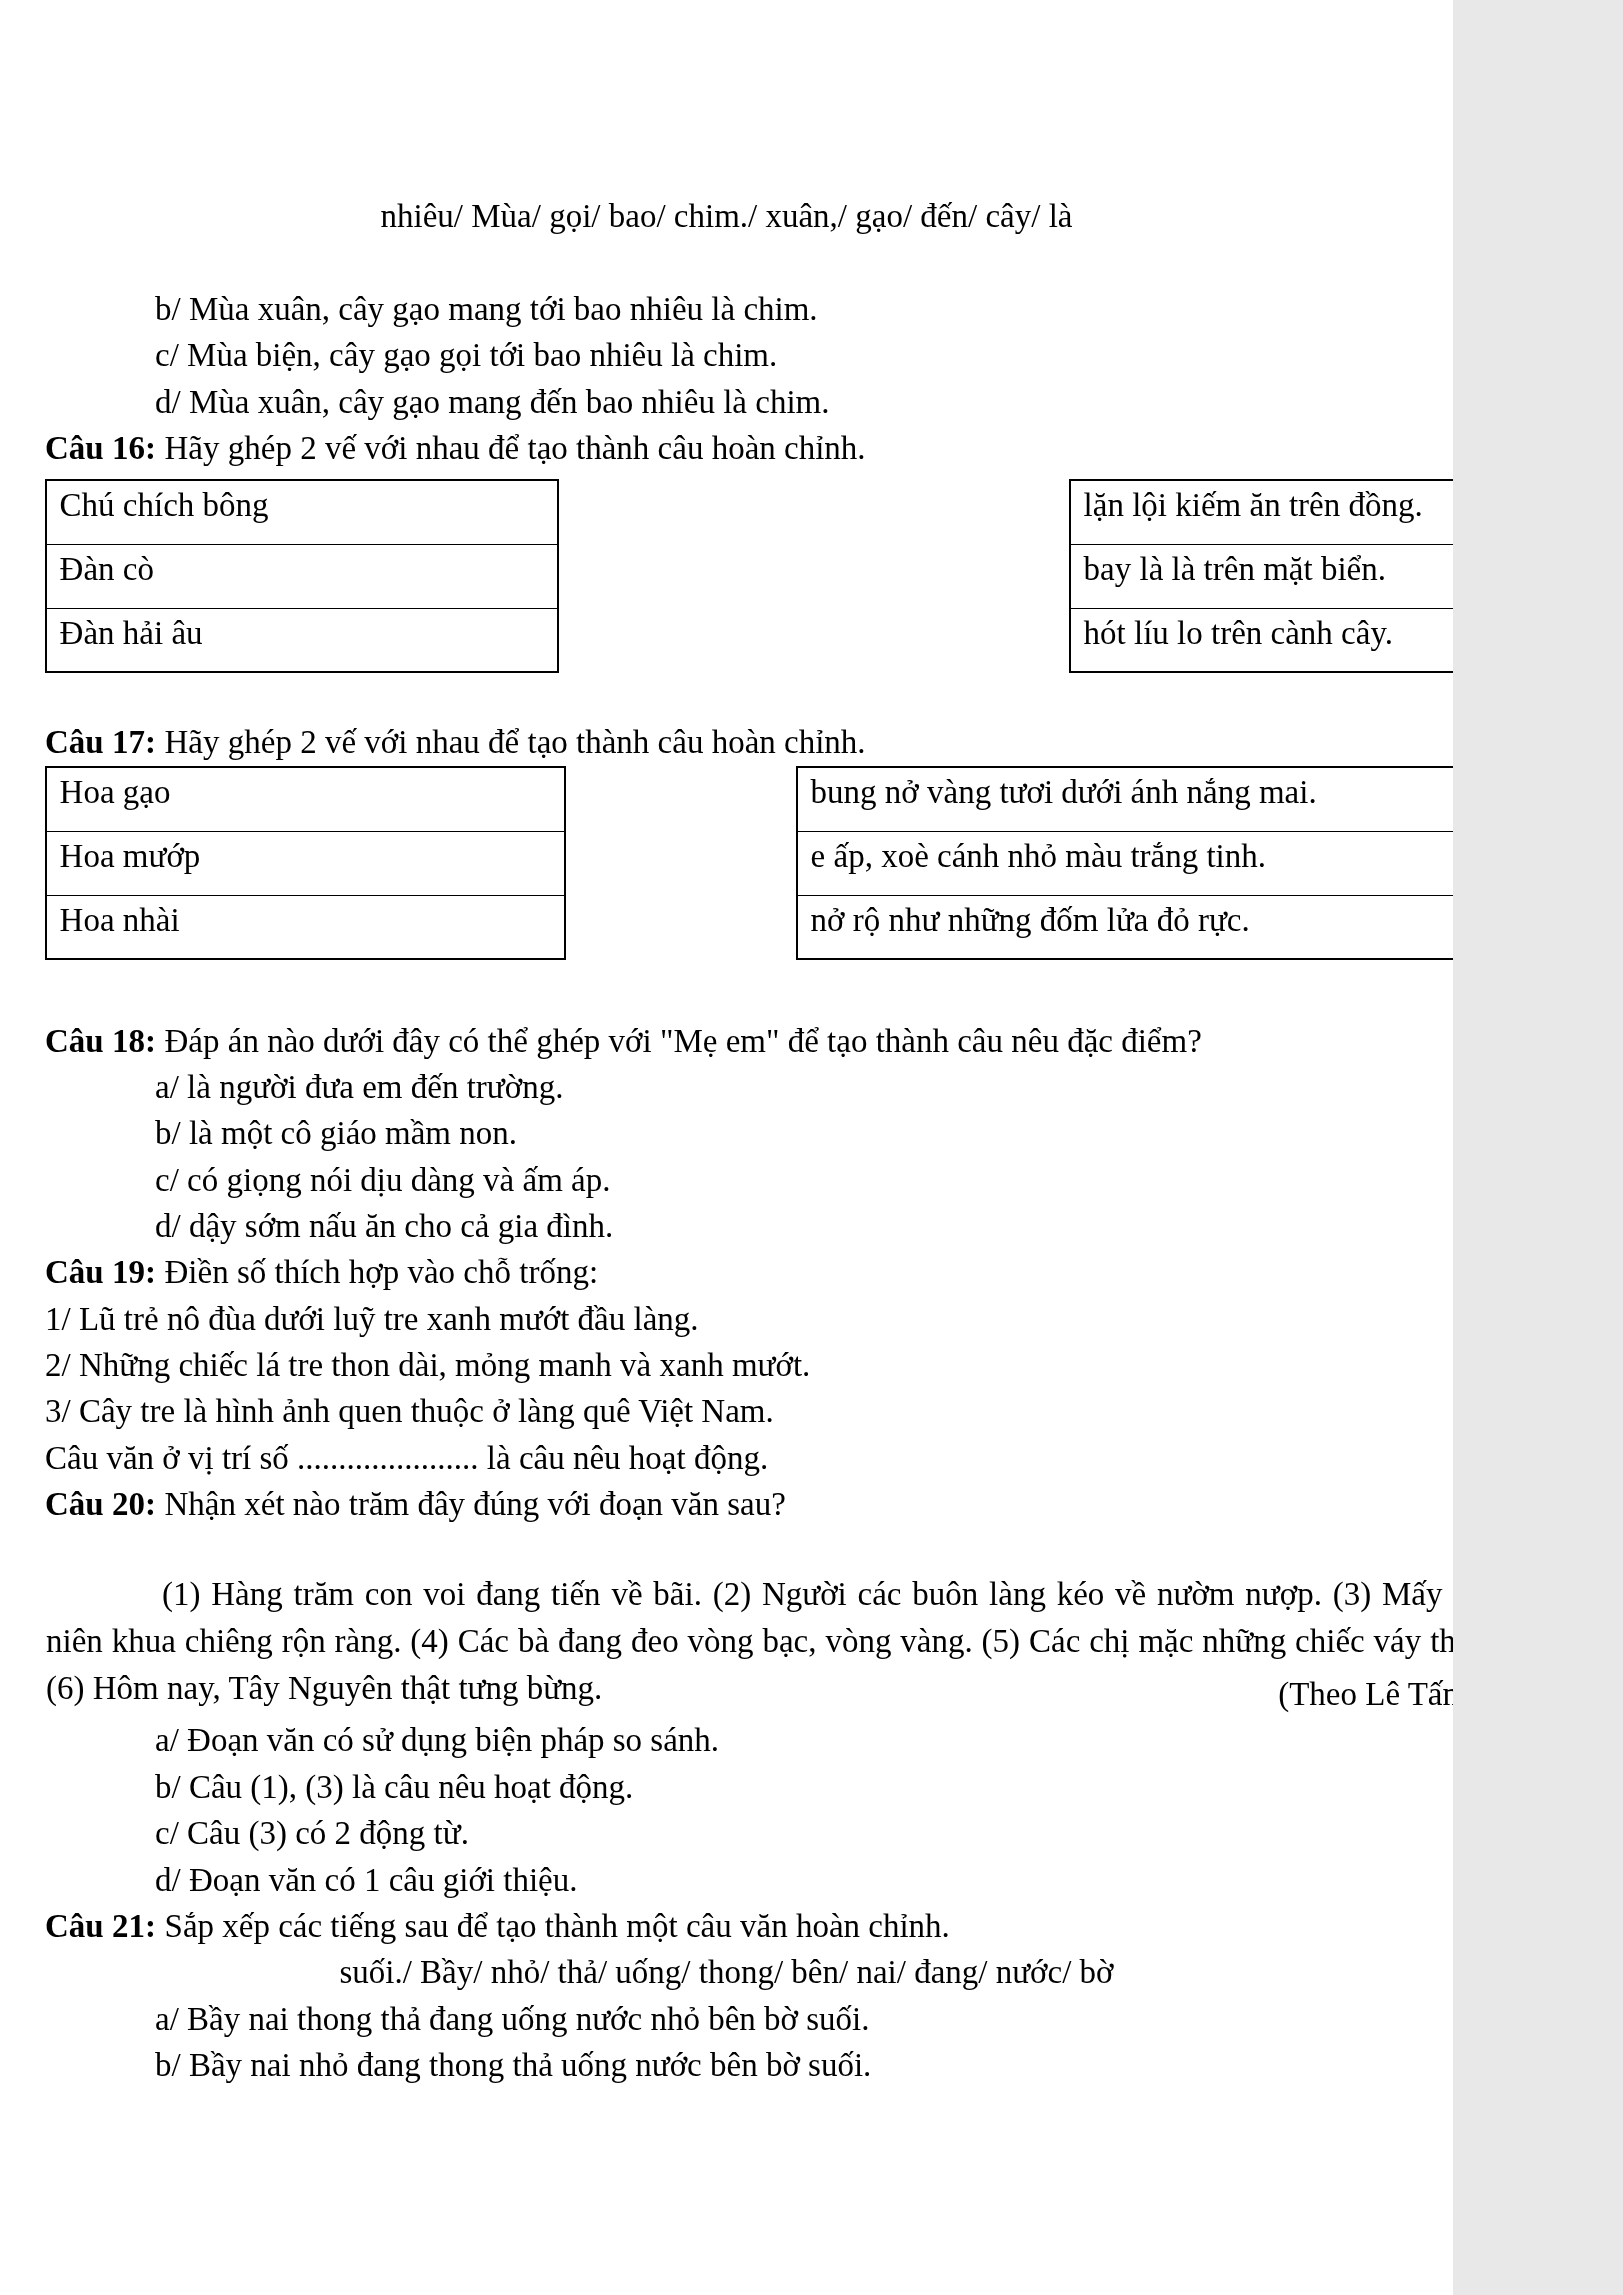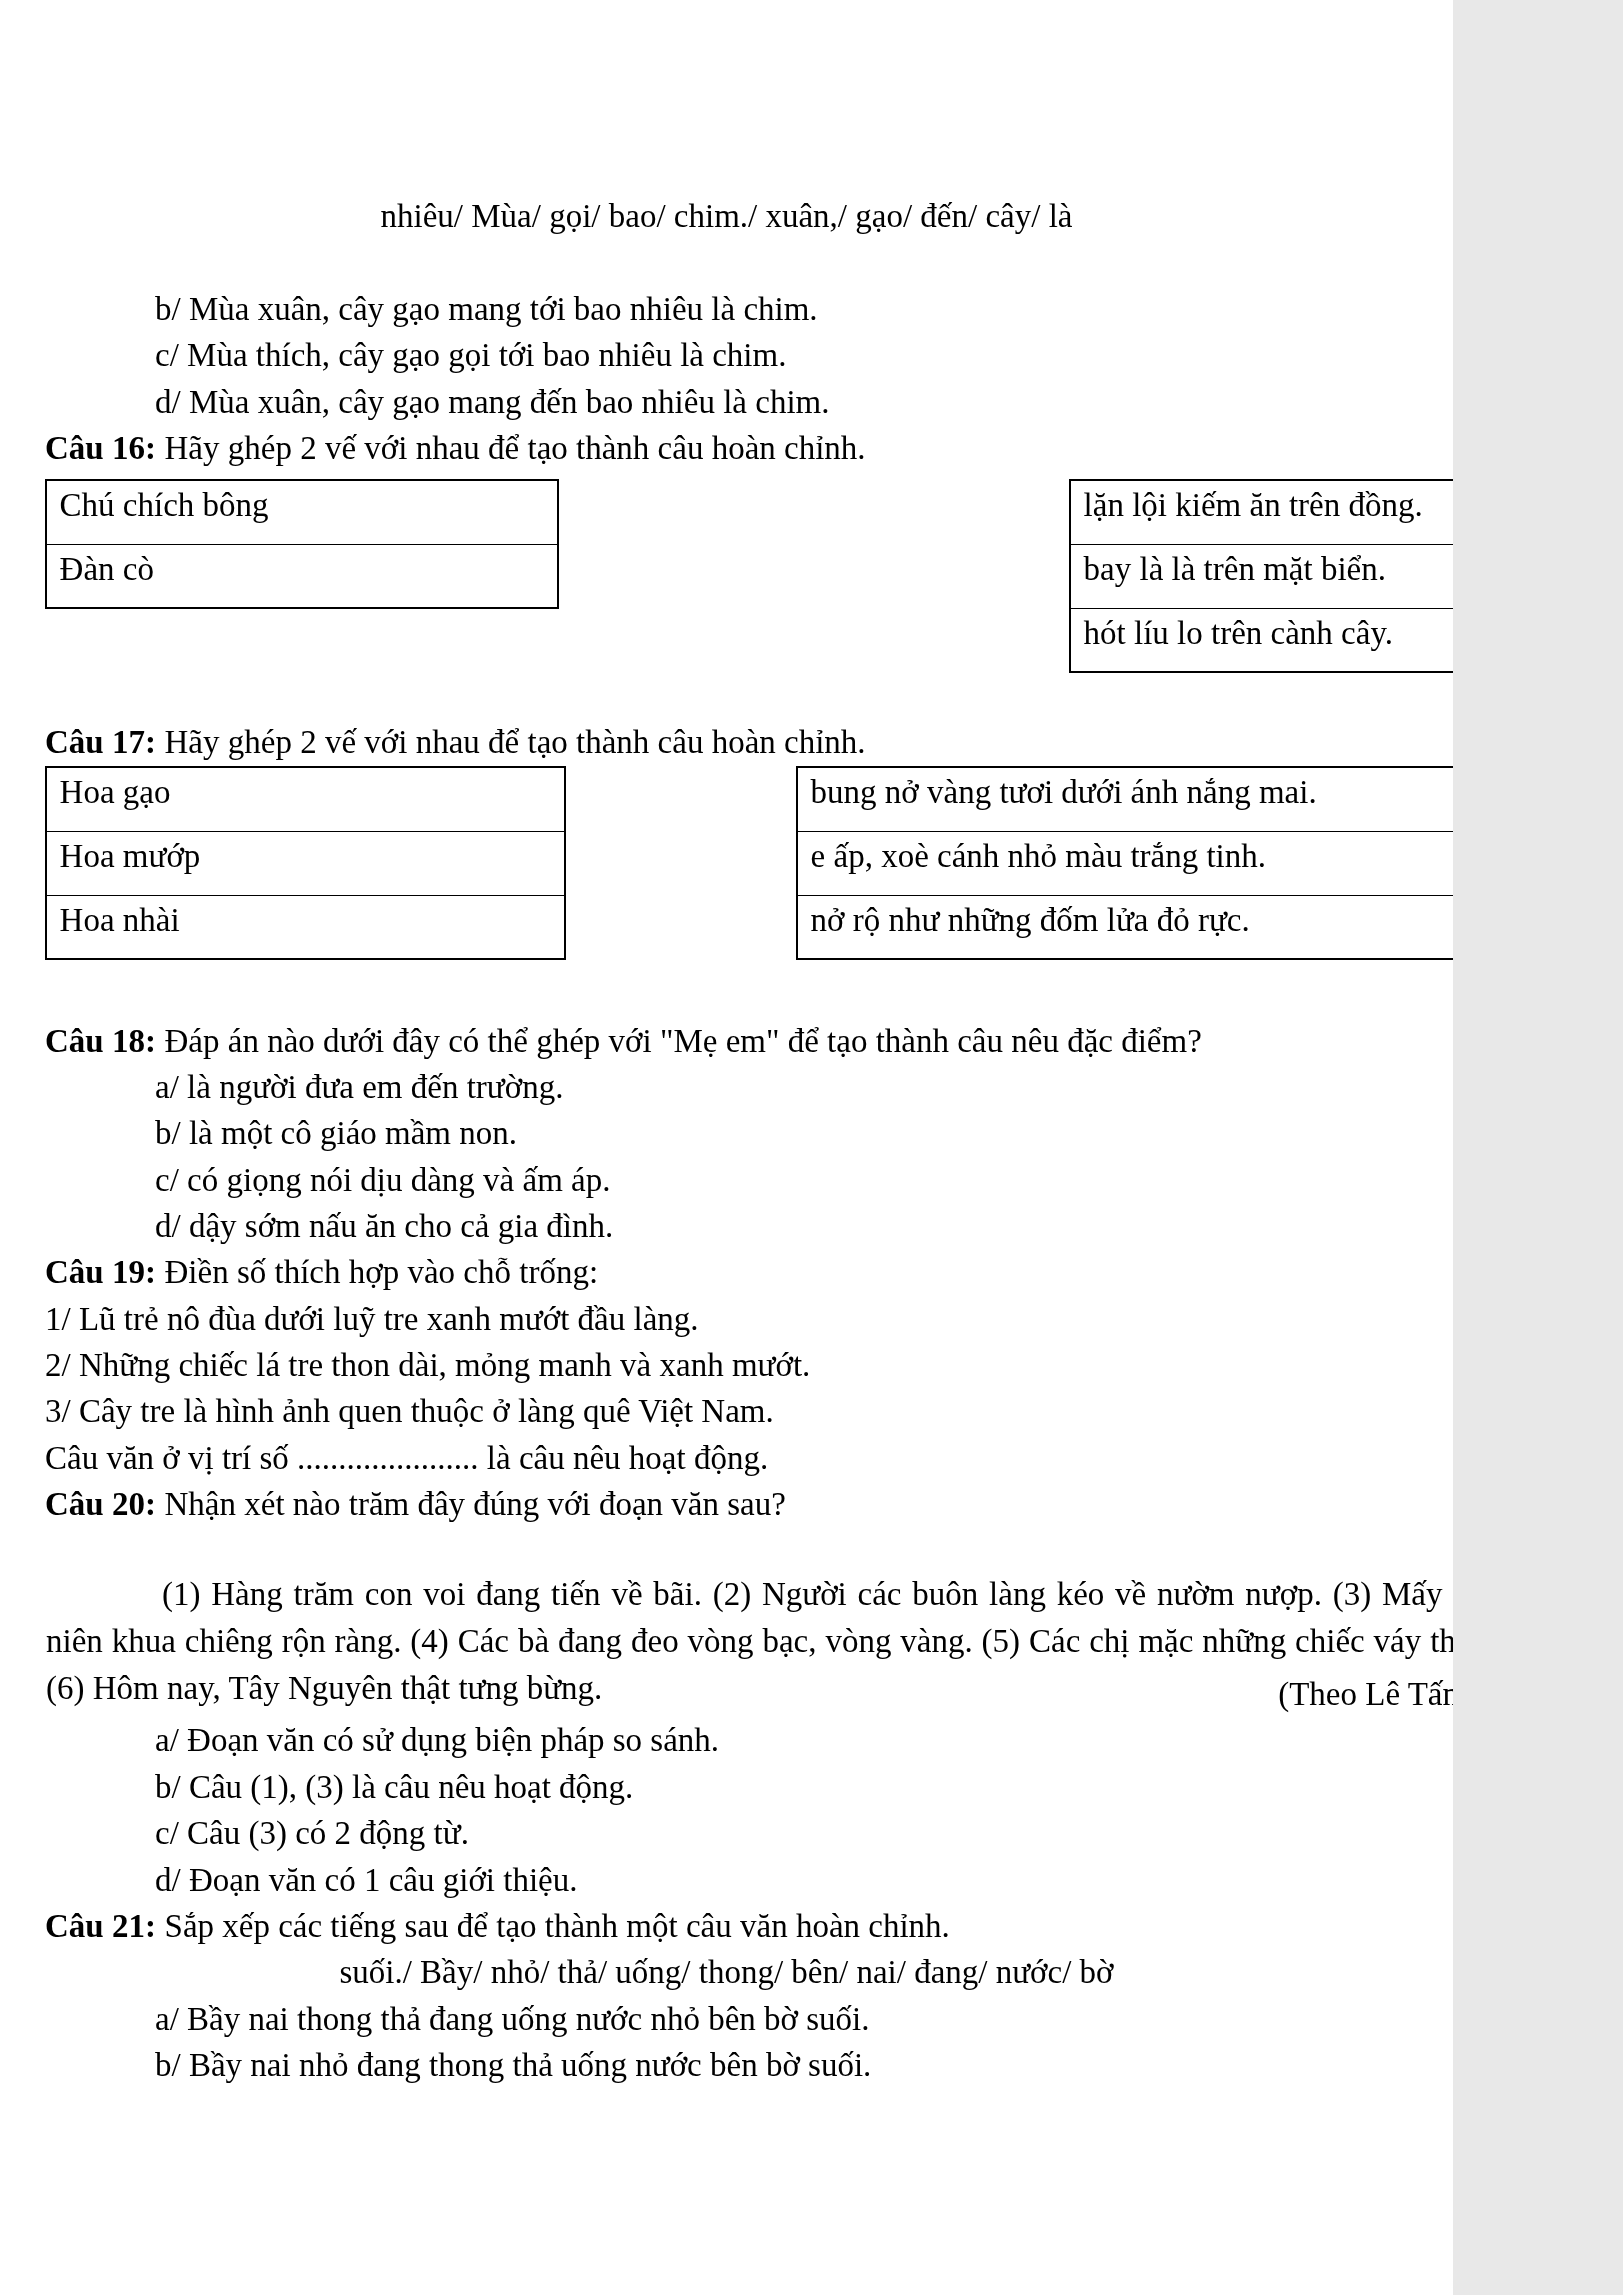--- a/index.html
+++ b/index.html
@@ -68,33 +68,36 @@
     white-space: nowrap;
   }
 </style>
 </head>
 <body>
 
 <div class="page">
 
   <div class="line centered" style="top:193px">nhiêu/ Mùa/ gọi/ bao/ chim./ xuân,/ gạo/ đến/ cây/ là</div>
   <div class="line indent" style="top:286px">b/ Mùa xuân, cây gạo mang tới bao nhiêu là chim.</div>
-  <div class="line indent" style="top:332px">c/ Mùa thích, cây gạo gọi tới bao nhiêu là chim.</div>
+  <div class="line indent" style="top:332px">c/ Mùa biện, cây gạo gọi tới bao nhiêu là chim.</div>
   <div class="line indent" style="top:379px">d/ Mùa xuân, cây gạo mang đến bao nhiêu là chim.</div>
 
   <div class="line flush" style="top:425px">
     <span class="qlabel">Câu 16:</span><span class="qprompt">Hãy ghép 2 vế với nhau để tạo thành câu hoàn chỉnh.</span>
   </div>
   <table class="match" style="left:45px; top:479px; width:514px">
     <tbody>
         <tr>
           <td>Chú chích bông</td>
         </tr>
     <tr>
           <td>Đàn cò</td>
+        </tr>
+    <tr>
+          <td>Đàn hải âu</td>
         </tr>
   </tbody>
     </table>
   <table class="match" style="left:1069px; top:479px; width:521px">
     <tbody>
         <tr>
           <td>lặn lội kiếm ăn trên đồng.</td>
         </tr>
     <tr>
           <td>bay là là trên mặt biển.</td>

